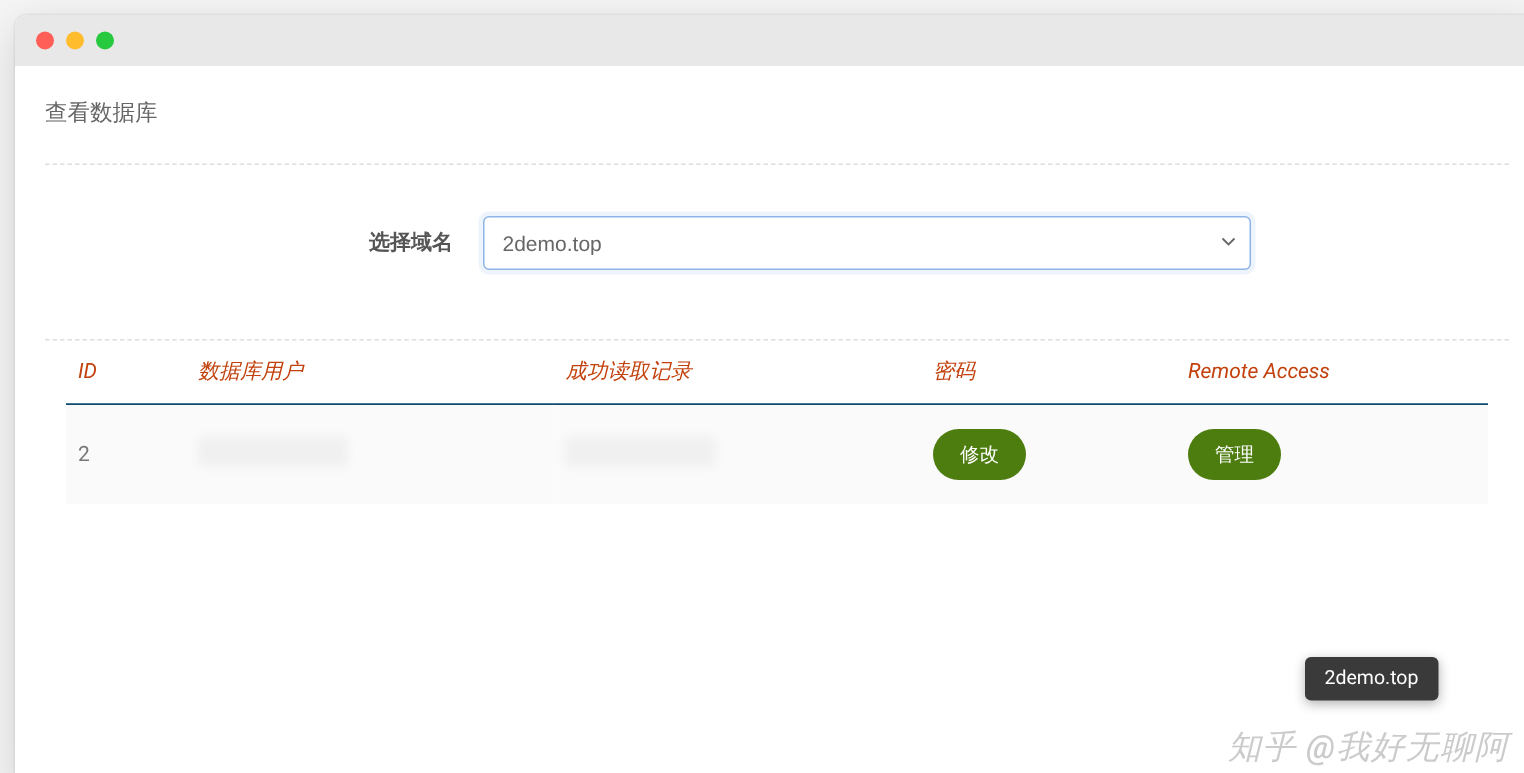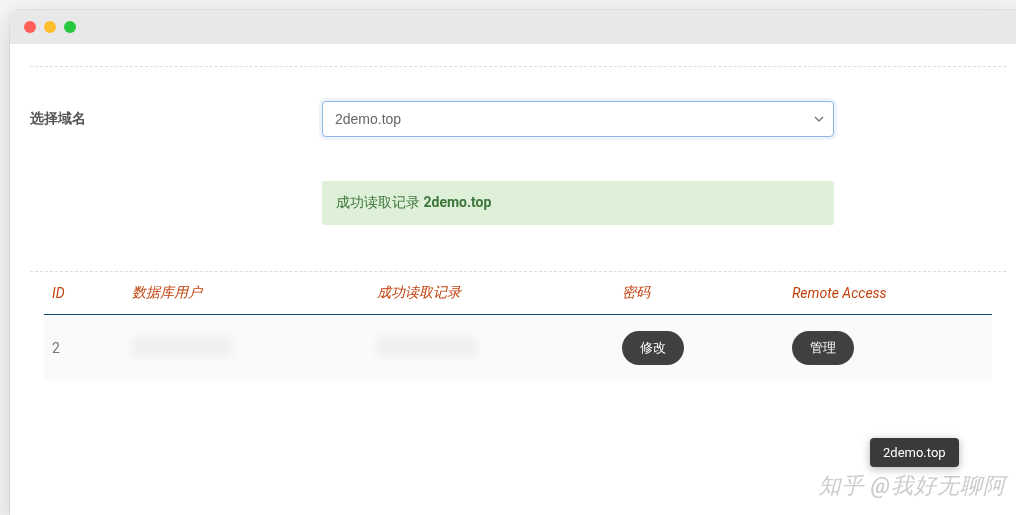--- a/index.html
+++ b/index.html
@@ -48,21 +48,21 @@
       border-top: 1px dashed #ddd;
       margin: 0 0 0 0;
     }
     .form-row {
       display: flex;
       align-items: center;
       padding: 34px 0 0 0;
     }
     .form-label {
       width: 292px;
-      text-align: left;
+      text-align: right;
       padding-right: 20px;
       font-weight: 600;
       color: #555;
       font-size: 14px;
     }
     .select-wrap {
       width: 512px;
       position: relative;
     }
     select.domain-select {
@@ -120,21 +120,21 @@
       padding: 16px 8px;
       color: #777;
       font-size: 14px;
       vertical-align: middle;
     }
     table.data-table tbody tr {
       background: #fafafa;
     }
     .btn-pill {
       display: inline-block;
-      background: #404040;
+      background: #4d7c0f;
       color: #fff;
       border: none;
       border-radius: 999px;
       padding: 8px 18px;
       font-size: 13px;
       cursor: pointer;
       font-family: inherit;
     }
     .blur-cell {
       display: inline-block;
@@ -149,21 +149,21 @@
       background: #3a3a3a;
       color: #fff;
       font-size: 13px;
       padding: 7px 13px;
       border-radius: 4px;
       box-shadow: 0 2px 8px rgba(0,0,0,0.3);
     }
     .watermark {
       position: absolute;
       right: 20px;
-      bottom: 24px;
+      bottom: 12px;
       font-size: 22px;
       font-weight: 500;
       color: rgba(160,160,160,0.55);
       letter-spacing: 1px;
       pointer-events: none;
       font-style: italic;
     }
     .col-id { width: 80px; }
     .col-name { width: 245px; }
     .col-user { width: 245px; }
@@ -176,41 +176,37 @@
 <div class="window">
 
   <div class="titlebar">
     <div class="dot red"></div>
     <div class="dot yellow"></div>
     <div class="dot green"></div>
   </div>
 
   <div class="content">
 
+    <div class="page-title">查看数据库</div>
     <hr class="hr">
 
     <div class="form-row">
       <label class="form-label">选择域名</label>
       <div class="select-wrap">
         <select class="domain-select">
           <option>2demo.top</option>
         </select>
         <span class="select-arrow">
           <svg width="10" height="10" viewBox="0 0 10 10">
               <path d="M1 3 L5 7 L9 3" stroke="#666" stroke-width="1.2" fill="none"></path>
             </svg>
         </span>
       </div>
     </div>
 
-    <div class="alert-row">
-      <div class="alert-success">
-        <span>成功读取记录 </span><b>2demo.top</b>
-      </div>
-    </div>
 
     <div class="section-gap"></div>
     <hr class="hr">
 
     <div class="table-wrap">
       <table class="data-table">
         <thead>
           <tr>
             <th class="col-id">ID</th>
             <th class="col-name">数据库用户</th>

